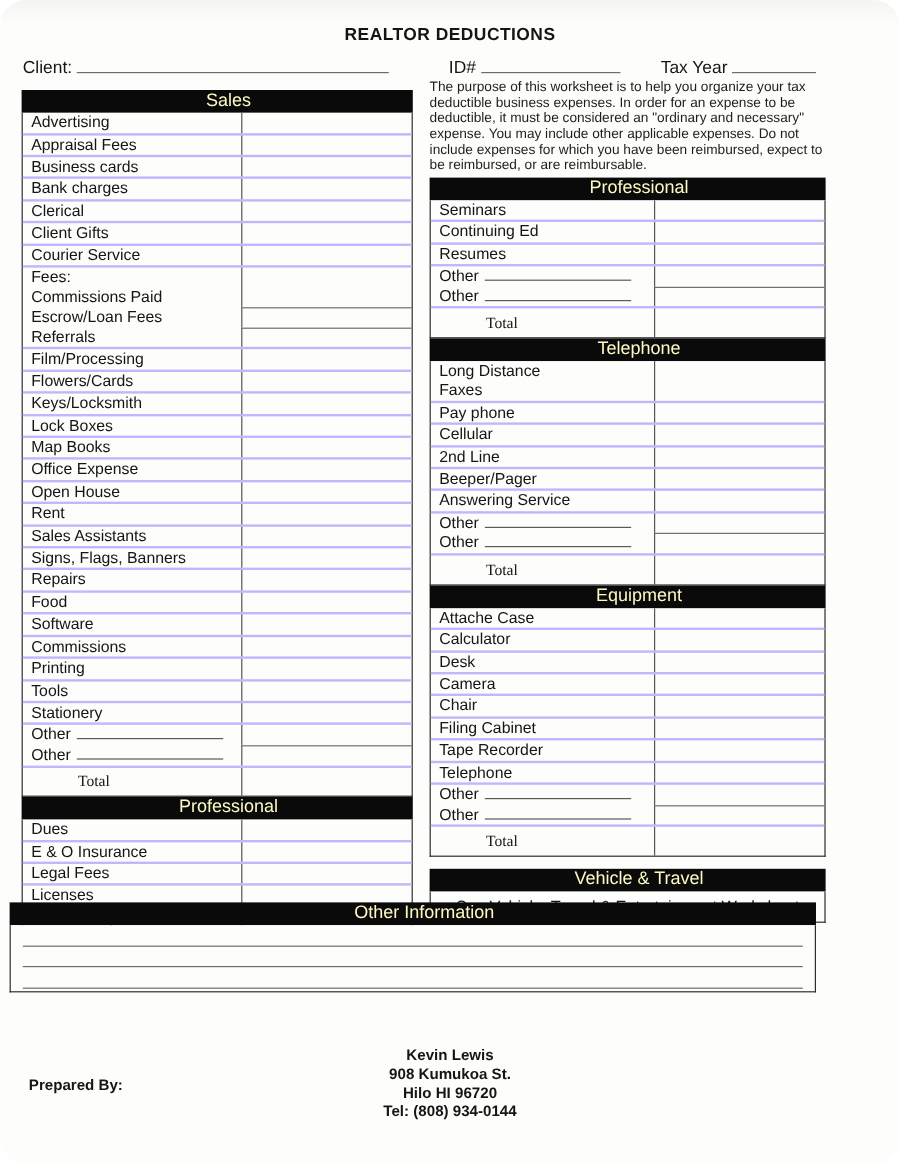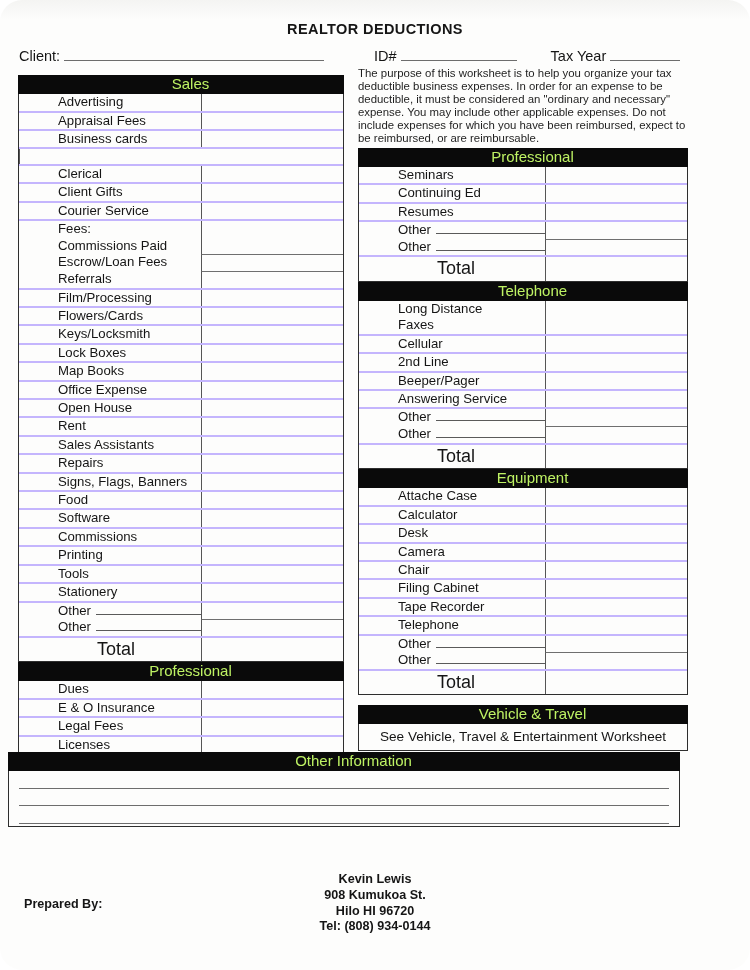--- a/index.html
+++ b/index.html
@@ -16,36 +16,36 @@
   .idrow { position:absolute; left:374px; top:48px; font-size:14.5px; white-space:nowrap; }
   .uline { display:inline-block; border-bottom:1.3px solid #6d6d6d; height:13px;
            vertical-align:baseline; margin-left:4px; }
   .u-client { width:260px; } .u-id { width:116px; } .u-tax { width:70px; }
   .taxlabel { margin-left:34px; }
 
   .col-left  { position:absolute; left:18px;  top:75px; width:326px; }
   .col-right { position:absolute; left:358px; top:67px; width:330px; }
   .intro { font-size:11.4px; line-height:13.1px; color:#1e1e1e; margin-bottom:2px; }
 
-  .bar { height:19px; background:#0a0a0a; color:#bef264; text-align:center;
+  .bar { height:19px; background:#0a0a0a; color:#fef9c3; text-align:center;
          font-size:15px; line-height:18.5px;padding-left:19px; }
   .tbl { border:1.5px solid #2e2e2e; border-top:none; background:#fdfdfc; }
   .row { display:flex; min-height:16.6px; }
   .row + .row { border-top:2px solid #c4b5fd; }
-  .lab { flex:1; font-size:13.2px; line-height:16.4px; padding-left:7px; white-space:nowrap; overflow:hidden;margin-left:32px; }
+  .lab { flex:1; font-size:13.2px; line-height:16.4px; padding-left:7px; white-space:nowrap; overflow:hidden; }
   .val, .valstack { width:142px; flex:0 0 142px; }
   .val { border-left:1.2px solid #555; }
   .valstack { display:flex; flex-direction:column; }
   .vcell { border-left:1.2px solid #555; }
   .vcell + .vcell { border-top:1px solid #6f6f6f; }
   .lline { line-height:16.6px; height:16.6px; font-size:13.2px; white-space:nowrap; }
   .blank { display:inline-block; width:122px; border-bottom:1.2px solid #5a5a5a;
            height:12px; margin-left:5px; }
   .trow { height:25.5px; align-items:center; }
-  .trow .lab { padding-left:46px; font-size:18px; line-height:normal; }
+  .trow .lab { padding-left:46px; font-size:13px; line-height:normal;font-family:Liberation Serif, serif; }
   .trow .val { align-self:stretch; }
   .vehicle { margin-top:10px; }
   .noterow { border:1.5px solid #2e2e2e; border-top:none; height:26.5px; background:#fdfdfc;
              text-align:center; font-size:13.6px; line-height:25.5px; white-space:nowrap; }
 
   .otherinfo { position:absolute; left:8px; top:752px; width:672px; }
   .oi-box { border:1.5px solid #2e2e2e; border-top:none; height:56px; padding:0 10px; background:#fdfdfc; }
   .wline { height:17.5px; border-bottom:1.3px solid #6d6d6d; }
 
   .footer-label { position:absolute; left:24px; top:897px; font-weight:bold; font-size:12.6px; }
@@ -77,20 +77,21 @@
           </div>
           <div class="row">
             <div class="lab">Appraisal Fees</div>
             <div class="val"></div>
           </div>
           <div class="row">
             <div class="lab">Business cards</div>
             <div class="val"></div>
           </div>
           <div class="row">
+            <div class="lab">Bank charges</div>
             <div class="val"></div>
           </div>
           <div class="row">
             <div class="lab">Clerical</div>
             <div class="val"></div>
           </div>
           <div class="row">
             <div class="lab">Client Gifts</div>
             <div class="val"></div>
           </div>
@@ -141,25 +142,25 @@
           </div>
           <div class="row">
             <div class="lab">Rent</div>
             <div class="val"></div>
           </div>
           <div class="row">
             <div class="lab">Sales Assistants</div>
             <div class="val"></div>
           </div>
           <div class="row">
+            <div class="lab">Signs, Flags, Banners</div>
+            <div class="val"></div>
+          </div>
+          <div class="row">
             <div class="lab">Repairs</div>
-            <div class="val"></div>
-          </div>
-          <div class="row">
-            <div class="lab">Signs, Flags, Banners</div>
             <div class="val"></div>
           </div>
           <div class="row">
             <div class="lab">Food</div>
             <div class="val"></div>
           </div>
           <div class="row">
             <div class="lab">Software</div>
             <div class="val"></div>
           </div>
@@ -267,20 +268,24 @@
         <div class="bar">Telephone</div>
         <div class="tbl">
           <div class="row">
             <div class="lab multi">
               <div class="lline">Long Distance</div>
               <div class="lline">Faxes</div>
             </div>
             <div class="valstack">
               <div class="vcell" style="height: 33.2px;"></div>
             </div>
+          </div>
+          <div class="row">
+            <div class="lab">Pay phone</div>
+            <div class="val"></div>
           </div>
           <div class="row">
             <div class="lab">Cellular</div>
             <div class="val"></div>
           </div>
           <div class="row">
             <div class="lab">2nd Line</div>
             <div class="val"></div>
           </div>
           <div class="row">

